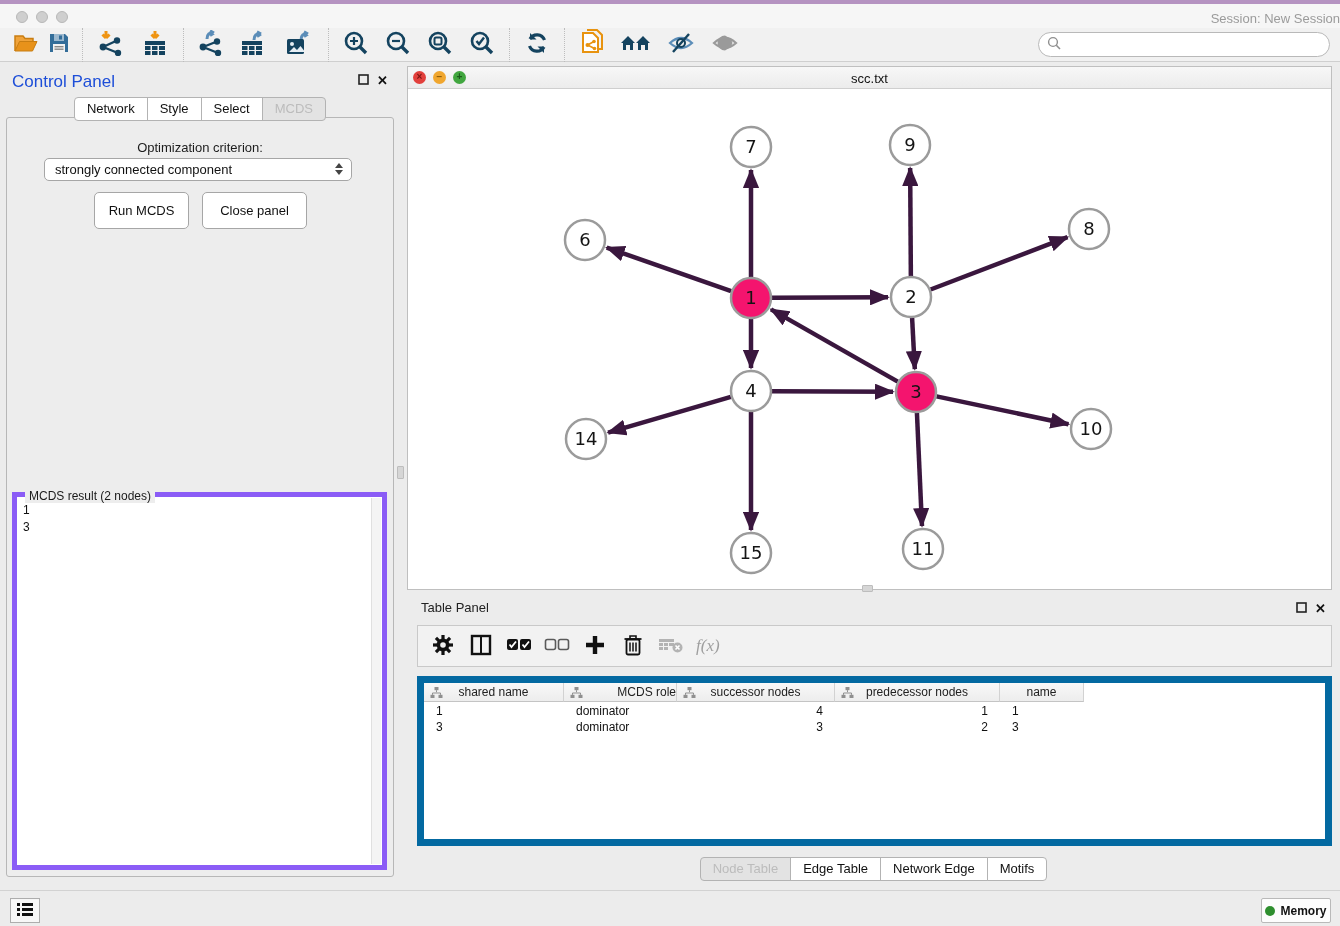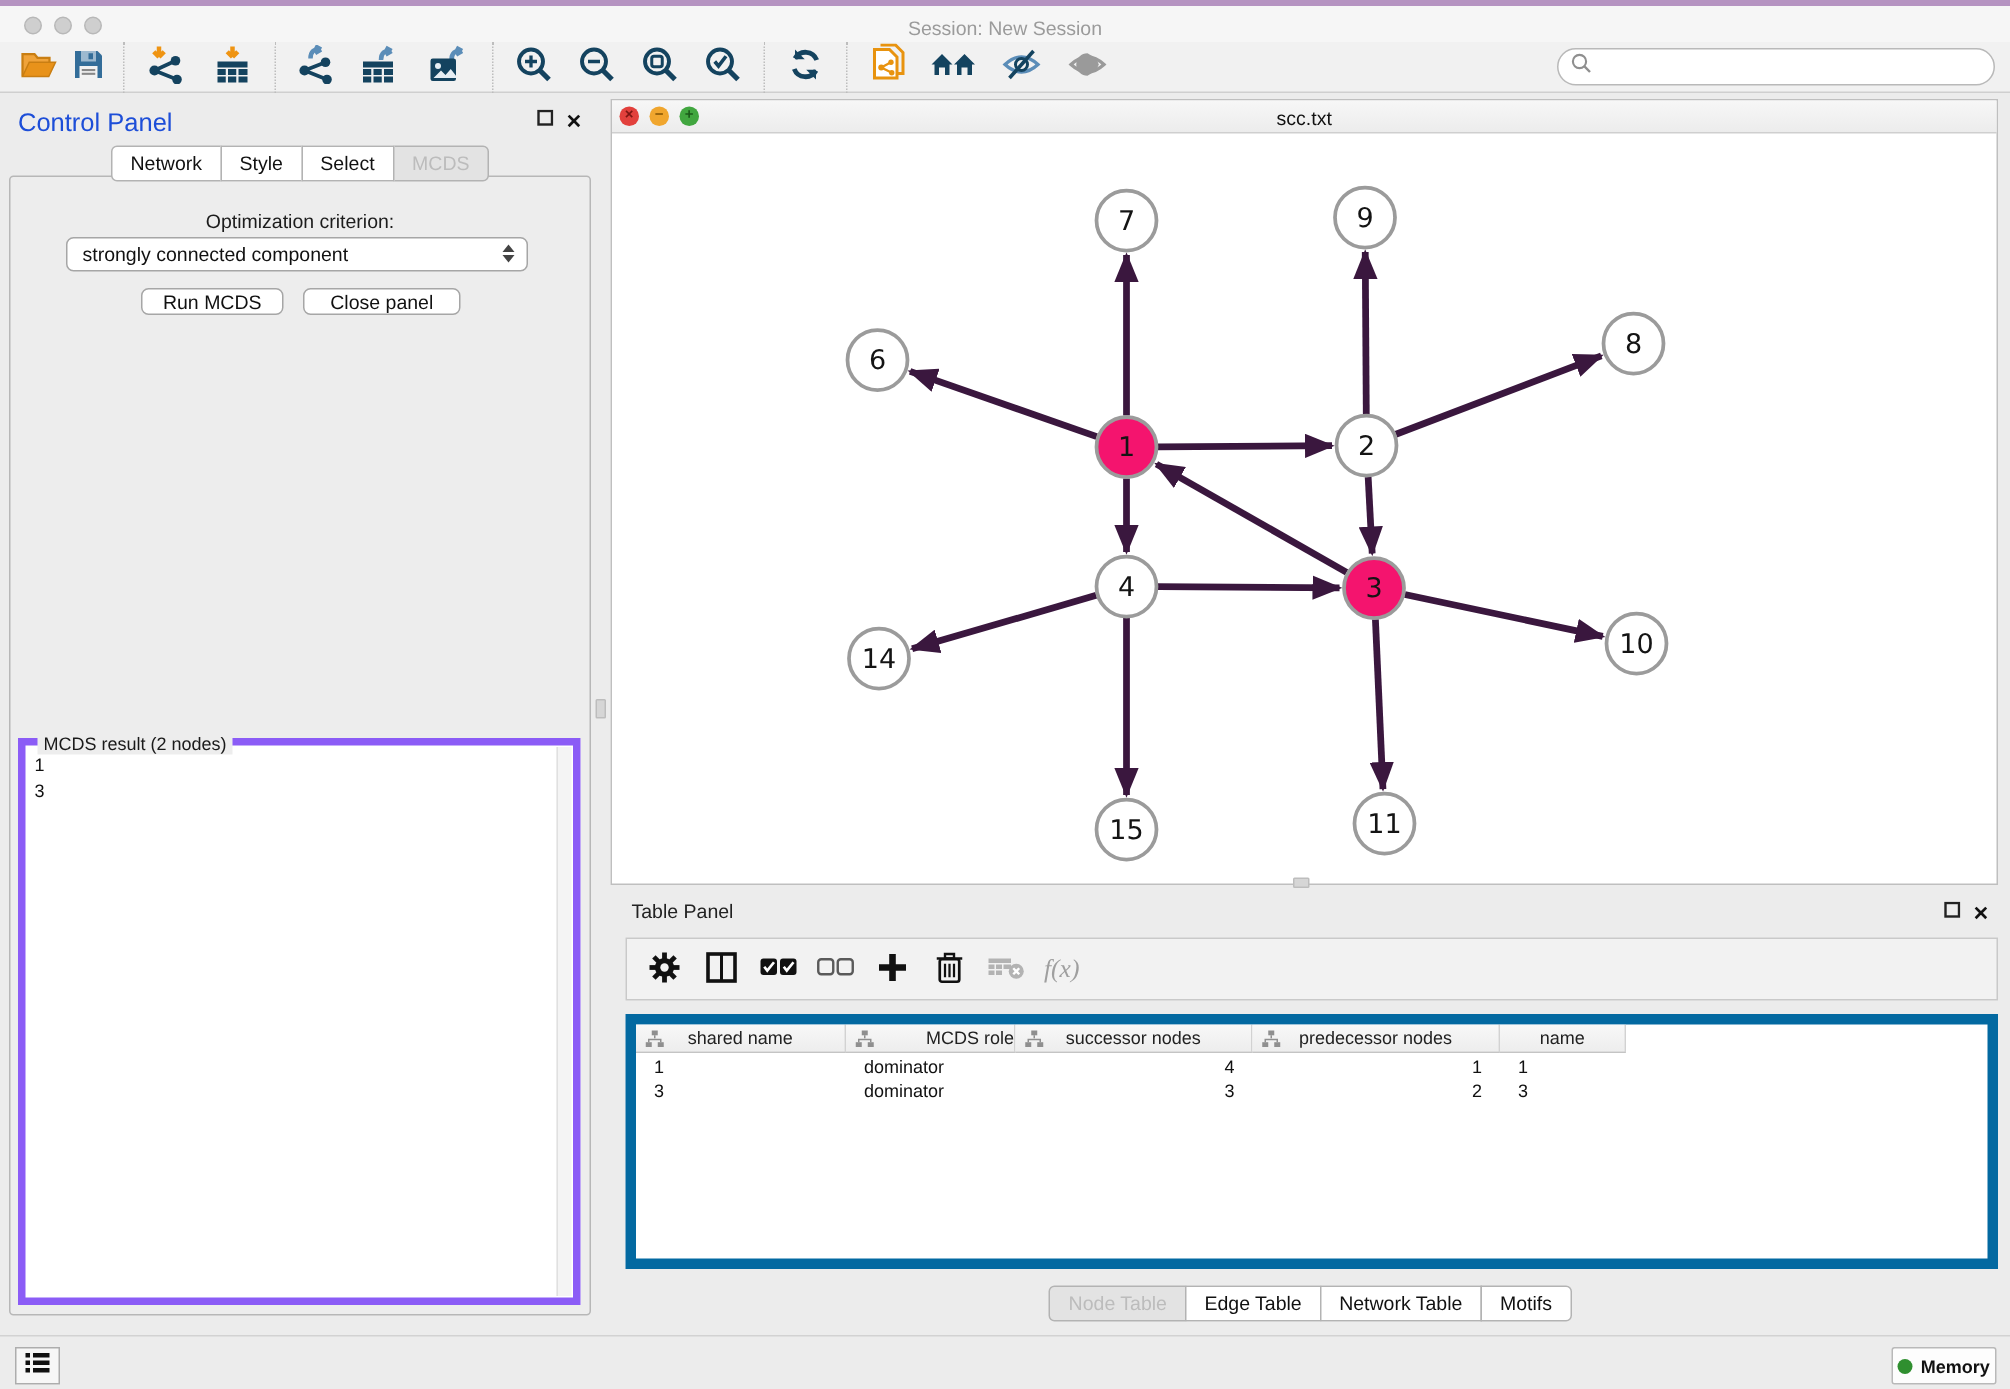--- a/index.html
+++ b/index.html
@@ -4,21 +4,21 @@
 <style>
   * { margin:0; padding:0; box-sizing:border-box; }
   html,body { width:1340px; height:926px; overflow:hidden; }
   body { font-family:"Liberation Sans", sans-serif; background:#ececec; position:relative; }
   .app { position:absolute; inset:0; }
 
   
   .accent { position:absolute; left:0; top:0; width:1340px; height:4px; background:#b593c1; }
   .titlebar { position:absolute; left:0; top:4px; width:1340px; height:24px; background:#f6f6f6; }
   .tl-dot { position:absolute; top:7px; width:12px; height:12px; border-radius:50%; background:#cfcfcf; border:1px solid #b8b8b8; }
-  .app-title { position:absolute; left:0; right:0; top:7px; text-align:center; font-size:13px; color:#9b9b9b; }
+  .app-title { position:absolute; left:0; right:0; top:7px; text-align:right; font-size:13px; color:#9b9b9b; }
 
   
   .toolbar { position:absolute; left:0; top:28px; width:1340px; height:34px; background:#f1f1f1; border-bottom:1px solid #cfcfcf; display:flex; align-items:center; }
   .icon-btn { width:34px; height:30px; display:flex; align-items:center; justify-content:center; background:none; border:none; cursor:default; flex:0 0 auto; }
   .tb-sep { width:1px; height:34px; margin:0 6px; border-left:1px dotted #bdbdbd; flex:0 0 auto; }
   .search-wrap { position:absolute; right:10px; top:4px; width:292px; height:25px; background:#fff; border:1px solid #b9b9b9; border-radius:13px; display:flex; align-items:center; padding-left:8px; }
   .search-wrap input { border:none; outline:none; flex:1; font-size:12px; background:transparent; margin-left:5px; height:20px; }
 
   
   .control-panel { position:absolute; left:0; top:62px; width:400px; height:828px; background:#ececec; }
@@ -29,21 +29,21 @@
   .tab { font-size:13px; padding:3px 12px 4px; background:#fff; border:1px solid #b3b3b3; margin-left:-1px; color:#111; position:relative; z-index:2; }
   .tab:first-child { border-radius:4px 0 0 4px; margin-left:0; }
   .tab:last-child { border-radius:0 4px 4px 0; }
   .tab.active { background:#e3e3e3; color:#bcbcbc; z-index:1; }
   .opt-label { position:absolute; left:0; width:100%; top:78px; text-align:center; font-size:13px; color:#1c1c1c; }
   .criterion { position:absolute; left:44px; top:96px; width:308px; height:23px; background:#fff; border:1px solid #a6a6a6; border-radius:5px; font-size:13px; color:#111; display:flex; align-items:center; padding-left:10px; }
   .stepper { position:absolute; right:8px; top:4px; display:flex; flex-direction:column; gap:2px; }
   .stepper i { width:0; height:0; border-left:4px solid transparent; border-right:4px solid transparent; display:block; }
   .stepper .up { border-bottom:5px solid #444; }
   .stepper .dn { border-top:5px solid #444; }
-  .cp-btn { position:absolute; top:130px; height:18px; background:#fff; border:1px solid #a6a6a6; border-radius:5px; font-size:13px; color:#111; font-family:"Liberation Sans",sans-serif; }
+  .cp-btn { position:absolute; top:130px; height:37px; background:#fff; border:1px solid #a6a6a6; border-radius:5px; font-size:13px; color:#111; font-family:"Liberation Sans",sans-serif; }
   .mcds-box { position:absolute; left:12px; top:430px; width:375px; height:378px; border:5px solid #8b5cf6; background:#fff; }
   .mcds-legend { position:absolute; left:8px; top:-8px; background:#ededed; padding:0 4px; font-size:12px; color:#1a1a1a; }
   .mcds-text { position:absolute; inset:2px 12px 2px 2px; font-size:12px; line-height:17px; color:#111; padding:3px 4px; white-space:pre; }
   .mcds-scroll { position:absolute; right:1px; top:1px; width:10px; bottom:1px; background:#f4f4f4; border-left:1px solid #e0e0e0; }
 
   .v-grab { position:absolute; left:397px; top:466px; width:7px; height:13px; background:#d6d6d6; border:1px solid #bdbdbd; border-radius:1px; }
   .h-grab { position:absolute; left:862px; top:585px; width:11px; height:7px; background:#d6d6d6; border:1px solid #bdbdbd; border-radius:1px; }
 
   
   .net-window { position:absolute; left:407px; top:66px; width:925px; height:524px; background:#fff; border:1px solid #bfbfbf; }
@@ -475,21 +475,21 @@
             <div class="tbl-cell" style="width: 113px; text-align: left; padding: 0px 0px 0px 12px;">dominator</div>
             <div class="tbl-cell" style="width: 158px; text-align: right; padding: 0px 12px 0px 0px;">3</div>
             <div class="tbl-cell" style="width: 165px; text-align: right; padding: 0px 12px 0px 0px;">2</div>
             <div class="tbl-cell" style="width: 84px; text-align: left; padding: 0px 0px 0px 12px;">3</div>
           </div>
         </div>
     </div>
     <div class="bottom-tabs" id="bottom-tabs">
         <span class="tab active">Node Table</span>
         <span class="tab">Edge Table</span>
-        <span class="tab">Network Table</span>
+        <span class="tab">Network Edge</span>
         <span class="tab">Motifs</span>
       </div>
   </div>
 
   <div class="statusbar">
     <div class="list-btn">
         <span><svg width="18" height="16" viewBox="0 0 18 16">
             <g fill="#111">
               <rect x="1" y="2" width="3" height="3"></rect>
               <rect x="6" y="2" width="11" height="3"></rect>

